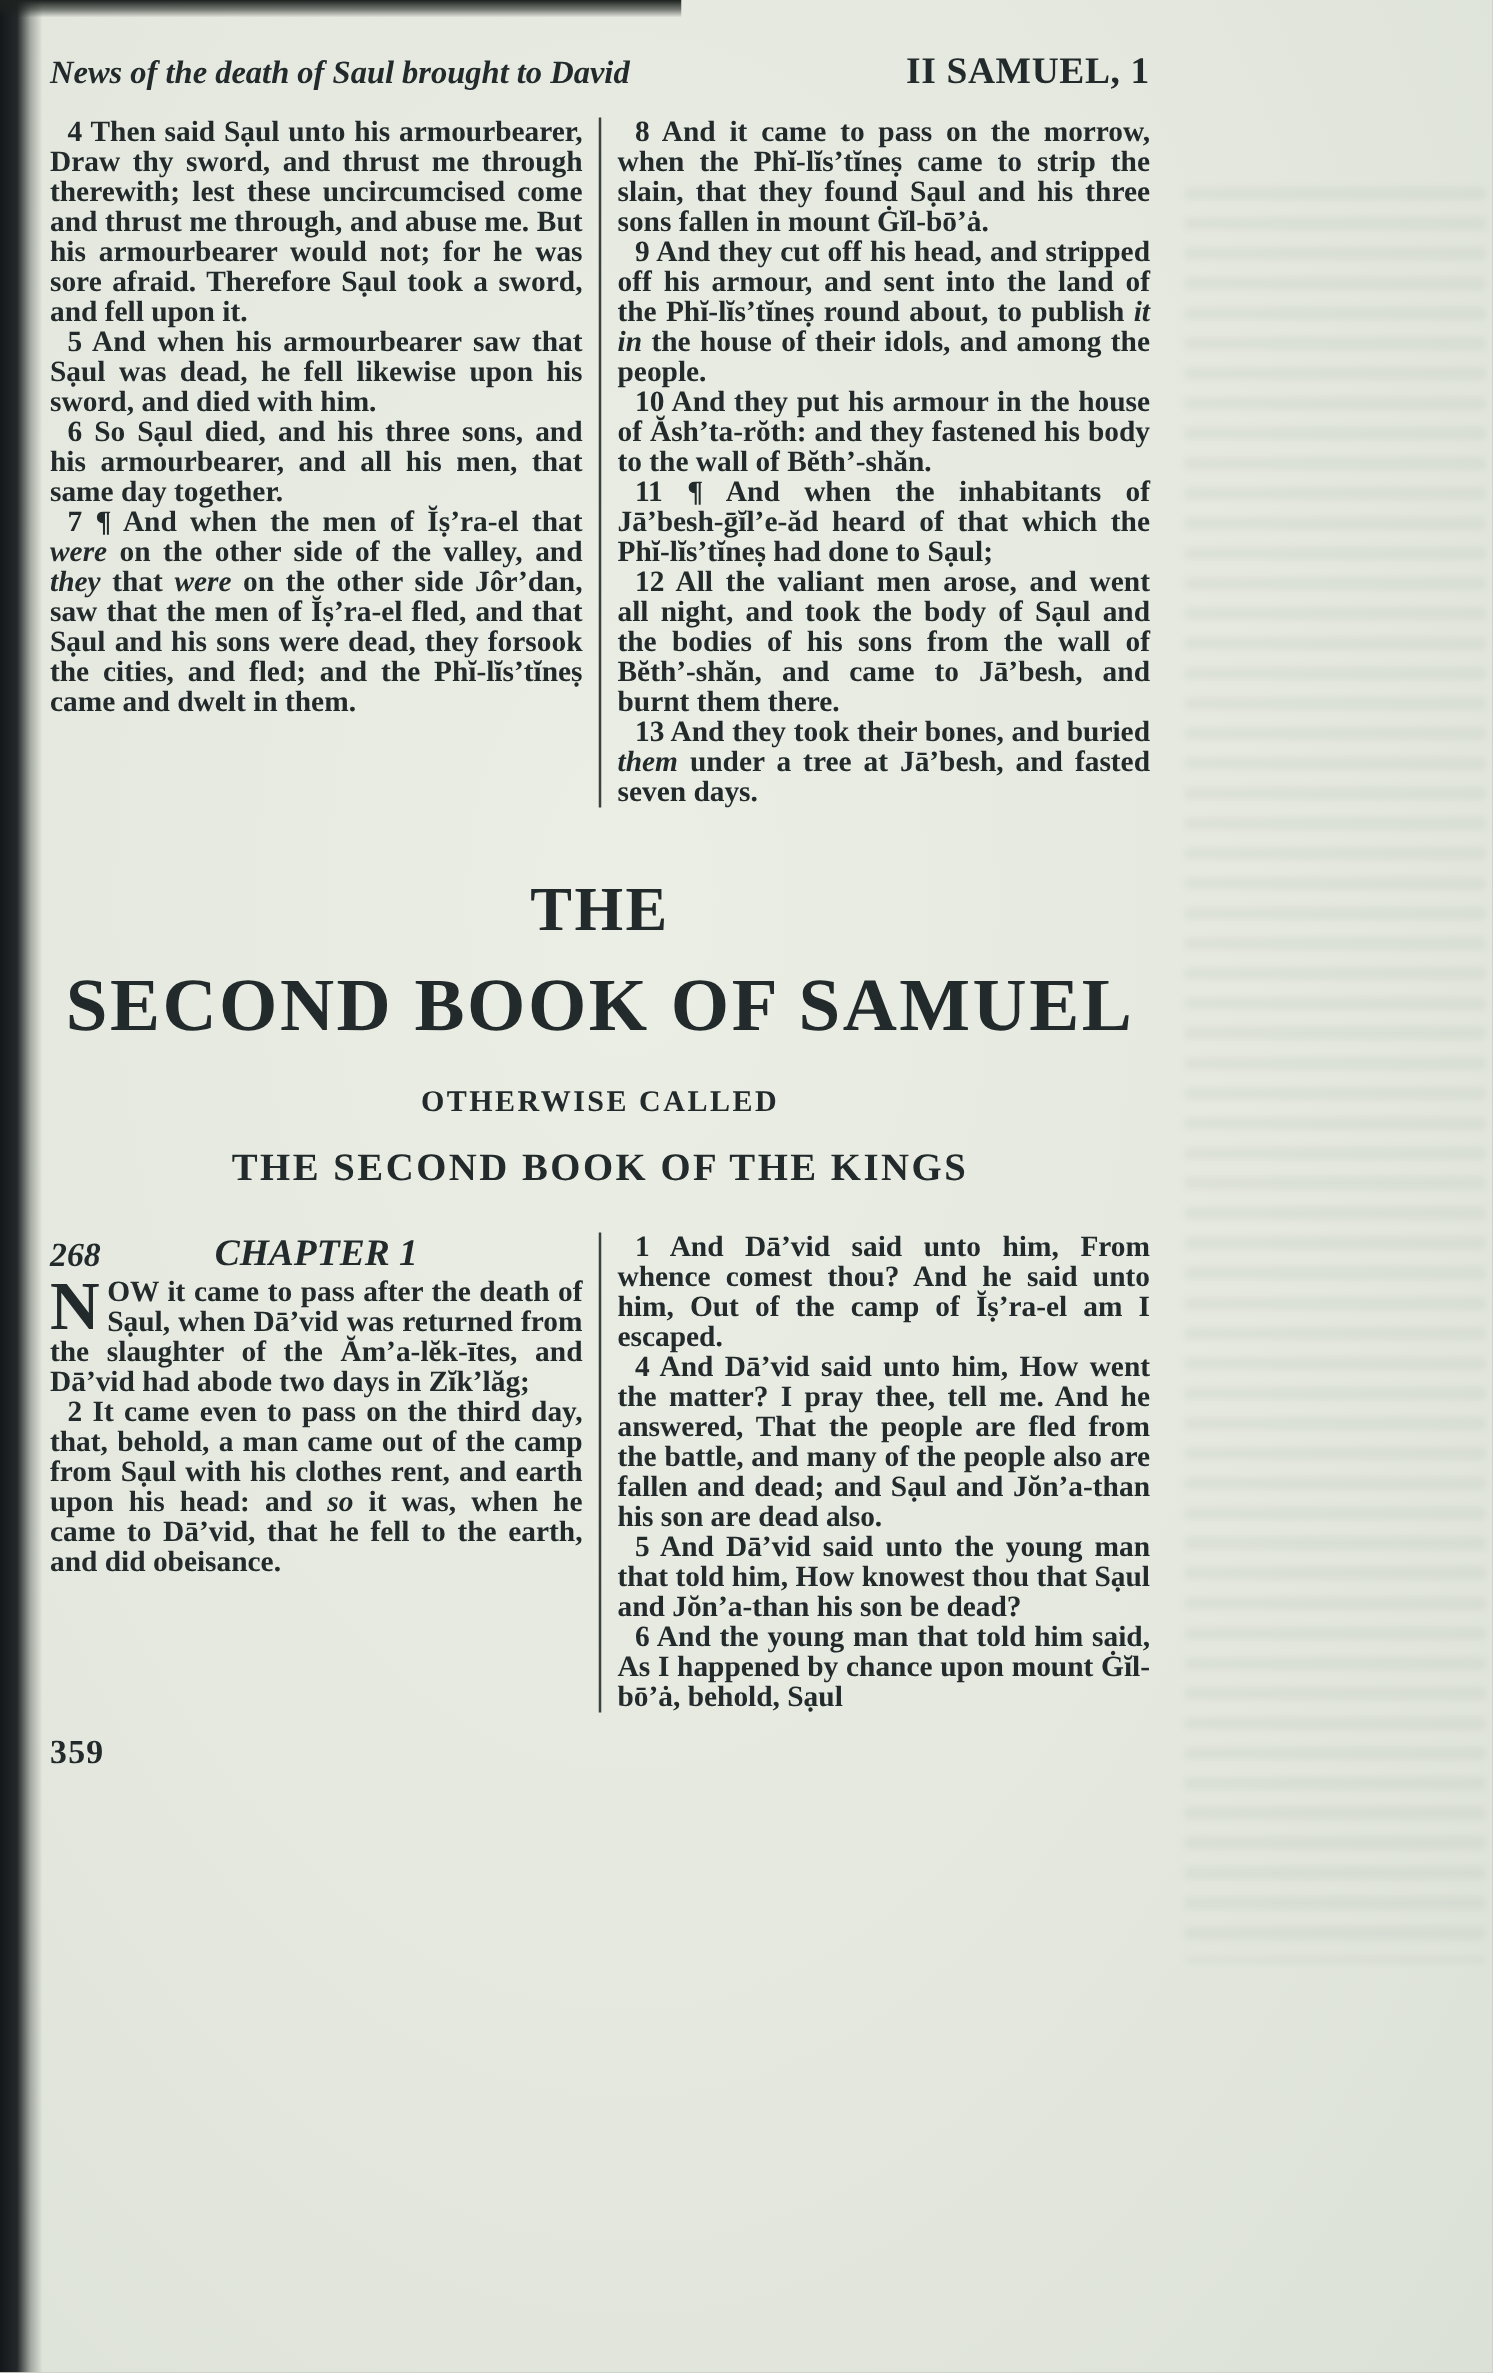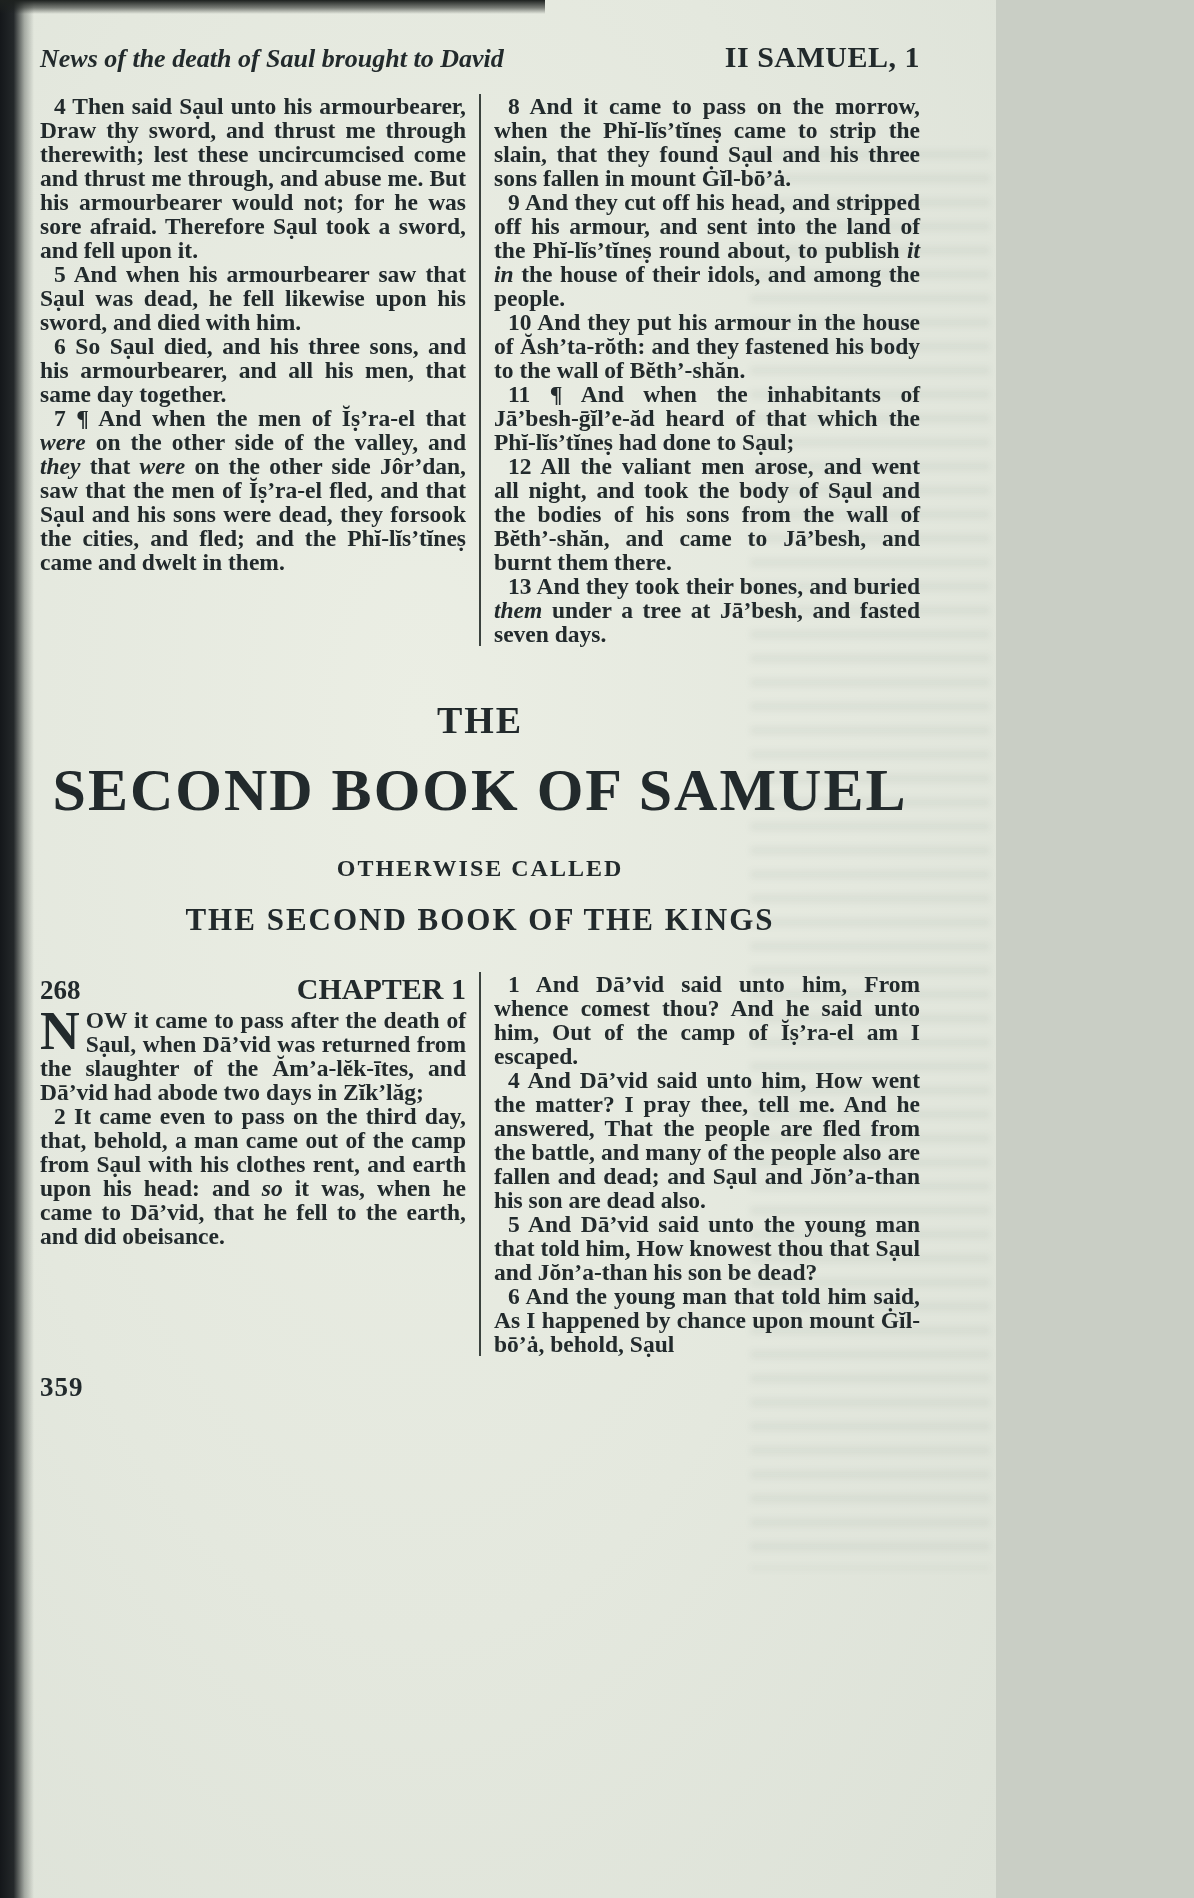--- a/index.html
+++ b/index.html
@@ -2,21 +2,21 @@
 <html lang="en"><head>
 <meta charset="utf-8">
 <title>II Samuel, 1 — scanned page</title>
 <style>
   * { margin:0; padding:0; box-sizing:border-box; }
   html,body { width:1194px; height:1898px; }
   body { overflow:hidden; background:#c9cec5; }
 
   .page {
     position:relative;
-    width:996px; height:1898px;
+    width:1194px; height:1898px;
     background: radial-gradient(ellipse at 42% 38%, #ebeee4 0%, #e4e8de 55%, #dce1d7 100%);
     font-family:"Liberation Serif","DejaVu Serif",serif;
     font-weight:bold;
     color:#222a2c;
     overflow:hidden;
   }
 
   
   .binding-strip {
     position:absolute; left:0; top:0; width:34px; height:100%;
@@ -55,27 +55,27 @@
   }
   p.verse em { font-style:italic; }
   p.verse.has-dropcap { text-indent:0; }
   .dropcap {
     float:left;
     font-size:55px; line-height:42px;
     padding:2px 6px 0 0;
   }
 
   .title-block { text-align:center; }
-  .title-the   { margin-top:52px; font-size:38px; letter-spacing:2px; }
+  .title-the   { margin-top:52px; font-size:50px; letter-spacing:2px; }
   .title-main  { margin-top:14px; font-size:60px; letter-spacing:2px; white-space:nowrap; }
   .title-sub   { margin-top:30px; font-size:24px; letter-spacing:2px;text-align:center; }
   .title-alt   { margin-top:20px; font-size:31px; letter-spacing:2px; }
 
   .chapter-section { margin-top:34px; }
-  .chapter-head { position:relative; text-align:right; font-size:30px; height:36px; }
+  .chapter-head { position:relative; text-align:center; font-size:30px; height:36px;font-style:italic; }
   .column-number { position:absolute; left:0; top:3px; font-size:27px; }
   .chapter-summary {
     font-style:italic;
     font-size:22.5px; line-height:25px;
     margin:8px 0 8px 22px;
     text-align:justify;
   }
 
   .page-number { font-size:27px; letter-spacing:1px; margin-top:16px; }
 </style>

